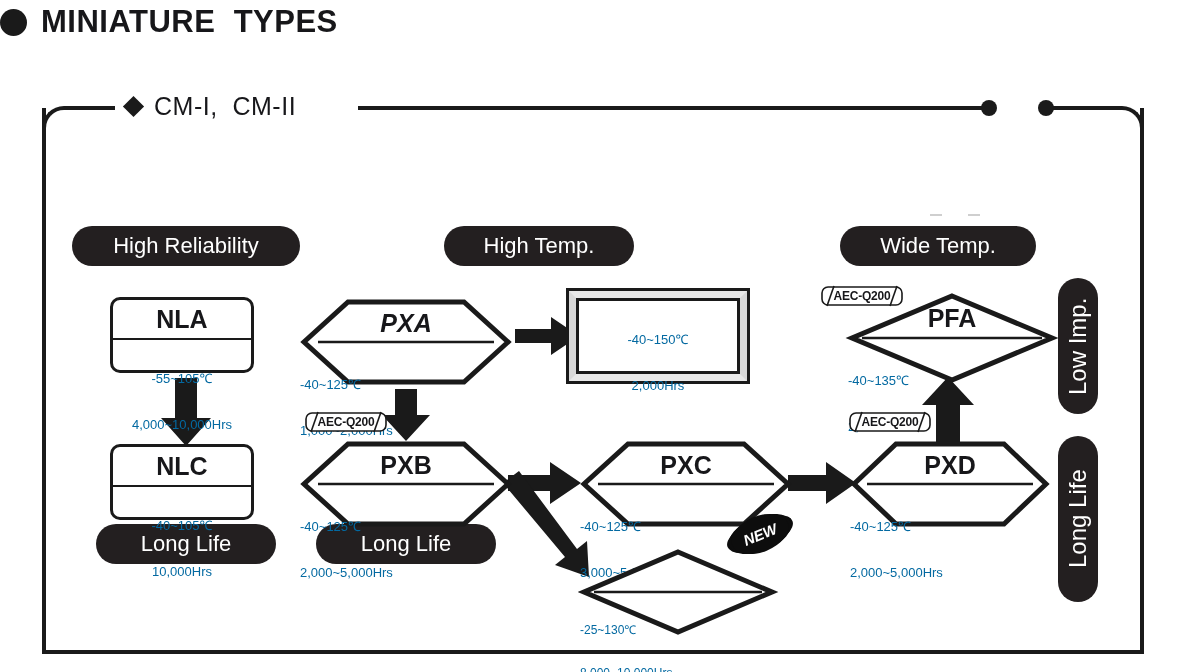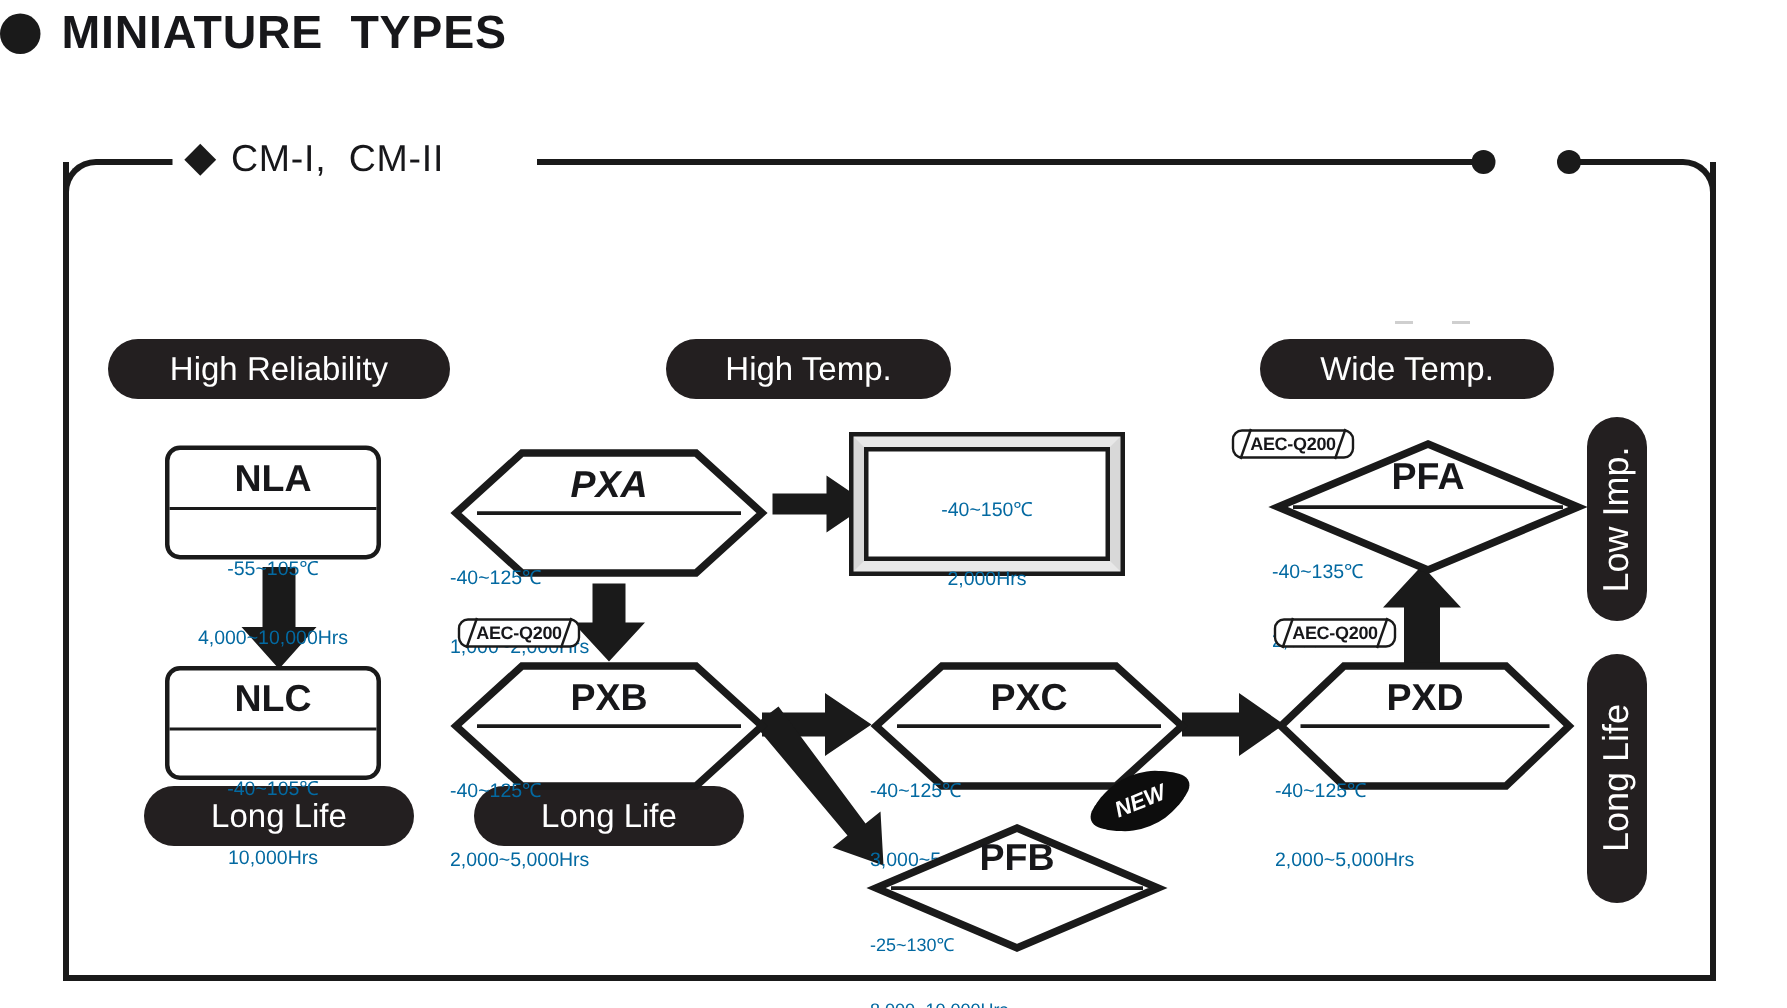--- a/index.html
+++ b/index.html
@@ -352,21 +352,20 @@
     <span class="spec-line">-40~135℃</span>
     <span class="spec-line">2,000Hrs</span>
   </div>
 </div>
 
 <div class="abs node poly-node" id="node-pfb">
   <svg width="196" height="88" viewBox="0 0 196 88">
     <polygon class="poly-shape" points="98,4 192,44 98,84 4,44"></polygon>
     <line class="poly-divider" x1="14" y1="44" x2="182" y2="44"></line>
   </svg>
-  <div class="poly-title node-title" style="top:12px;">PFB</div>
   <div class="poly-specs node-specs" style="top:47px; font-size:12px;">
     <span class="spec-line">-25~130℃</span>
     <span class="spec-line">8,000~10,000Hrs</span>
   </div>
 </div>
 
 <div class="abs node" id="node-pha">
   <div id="pha-bevel"></div>
   <div id="pha-inner">
     <div class="spec-row">

